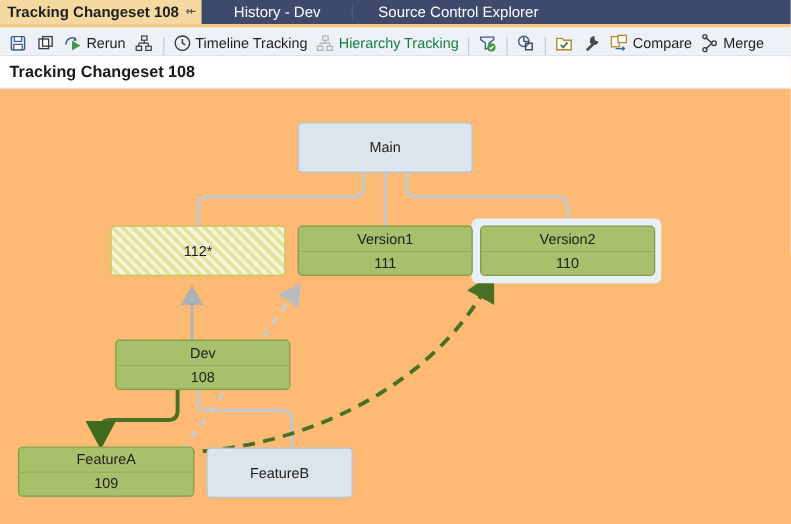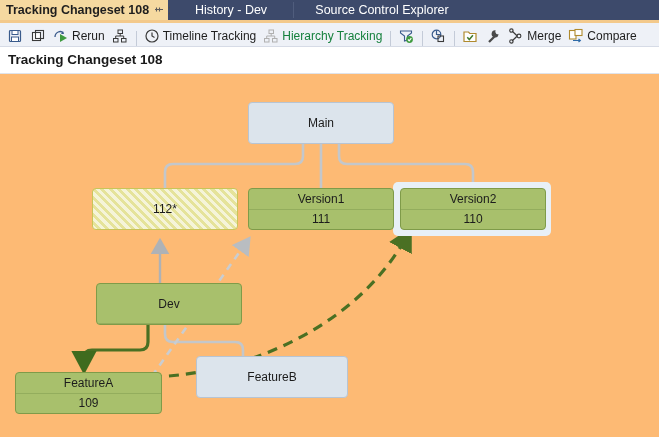--- a/index.html
+++ b/index.html
@@ -203,40 +203,40 @@
         <svg width="16" height="16" viewBox="0 0 16 16">
           <path d="M10.6 2.2 a3.6 3.6 0 1 0 3.1 4.4 l-2.3 -0.6 l-1.1 -1.9 Z" fill="#4a4a4a"></path>
           <path d="M9.2 7.2 L3.2 13.2 l1.6 1.6 L10.8 8.8 Z" fill="#4a4a4a"></path>
         </svg>
       </span>
     </div>
 
     <div class="tb-item">
       <span class="tb-icon">
         <svg width="16" height="16" viewBox="0 0 16 16">
+          <rect x="1.5" y="2.5" width="6.5" height="8.5" fill="#ffffff" stroke="#b08a2e" stroke-width="1.1"></rect>
+          <rect x="7" y="1.5" width="7" height="6" fill="#ffffff" stroke="#b08a2e" stroke-width="1.1"></rect>
+          <path d="M5 12.5 h7 M10.5 11 l1.8 1.5 l-1.8 1.5" fill="none" stroke="#2e6aa8" stroke-width="1.2"></path>
+        </svg>
+      </span>
+      <span class="lbl">Compare</span>
+    </div>
+
+    <div class="tb-item">
+      <span class="tb-icon">
+        <svg width="16" height="16" viewBox="0 0 16 16">
           <g stroke="#3a3a3a" stroke-width="1.2" fill="none">
             <path d="M4 3 L9 7.8 M4 13 L9 8.2"></path>
           </g>
           <circle cx="3.4" cy="2.6" r="1.7" fill="none" stroke="#3a3a3a" stroke-width="1.1"></circle>
           <circle cx="3.4" cy="13.4" r="1.7" fill="none" stroke="#3a3a3a" stroke-width="1.1"></circle>
           <circle cx="11" cy="8" r="1.9" fill="none" stroke="#3a3a3a" stroke-width="1.1"></circle>
         </svg>
       </span>
       <span class="lbl">Merge</span>
-    </div>
-
-    <div class="tb-item">
-      <span class="tb-icon">
-        <svg width="16" height="16" viewBox="0 0 16 16">
-          <rect x="1.5" y="2.5" width="6.5" height="8.5" fill="#ffffff" stroke="#b08a2e" stroke-width="1.1"></rect>
-          <rect x="7" y="1.5" width="7" height="6" fill="#ffffff" stroke="#b08a2e" stroke-width="1.1"></rect>
-          <path d="M5 12.5 h7 M10.5 11 l1.8 1.5 l-1.8 1.5" fill="none" stroke="#2e6aa8" stroke-width="1.2"></path>
-        </svg>
-      </span>
-      <span class="lbl">Compare</span>
     </div>
 
   </div>
   <div class="toolbar-underline"></div>
 
   <div class="titlebar">
     <div class="t">Tracking Changeset 108</div>
   </div>
   <div class="title-underline"></div>
 
@@ -301,25 +301,26 @@
       <div class="ver">111</div>
     </div>
 
     <div class="node green two" style="left:400px;top:114px;width:146px;height:42px;text-align:center;">
       <div class="nm">Version2</div>
       <div class="ver">110</div>
     </div>
 
     <div class="node green two" style="left:96px;top:209px;width:146px;height:42px;">
       <div class="nm">Dev</div>
+      <div class="ver">108</div>
     </div>
 
     <div class="node green two" style="left:15px;top:298px;width:147px;height:42px;">
       <div class="nm">FeatureA</div>
       <div class="ver">109</div>
     </div>
 
-    <div class="node blue two" style="left:172px;top:282px;width:152px;height:42px;margin-left:24px;">
+    <div class="node blue two" style="left:172px;top:299px;width:122px;height:42px;">
       <div class="nm" style="flex:1;border-bottom:none;">FeatureB</div>
     </div>
 
   </div>
 </div>
 
 </body></html>

